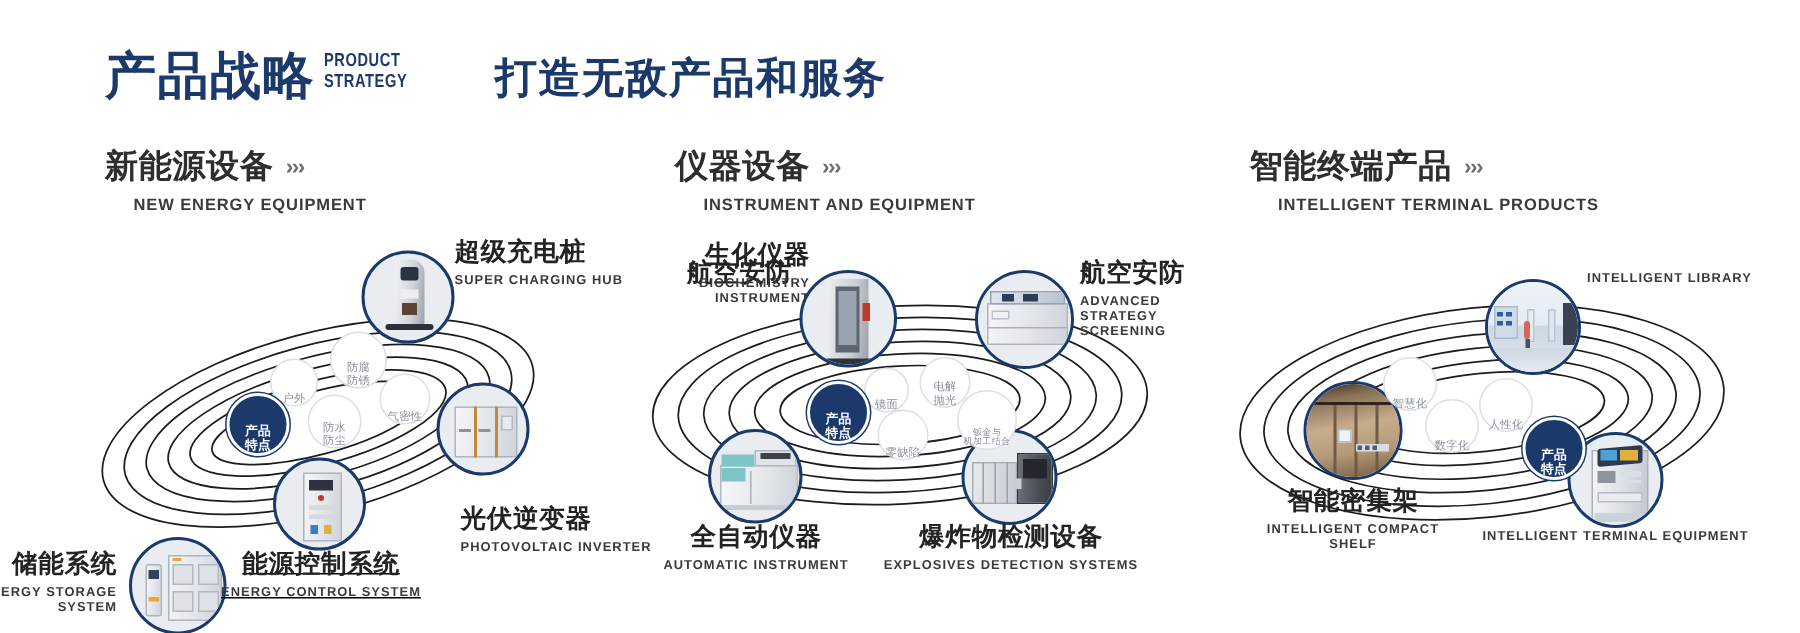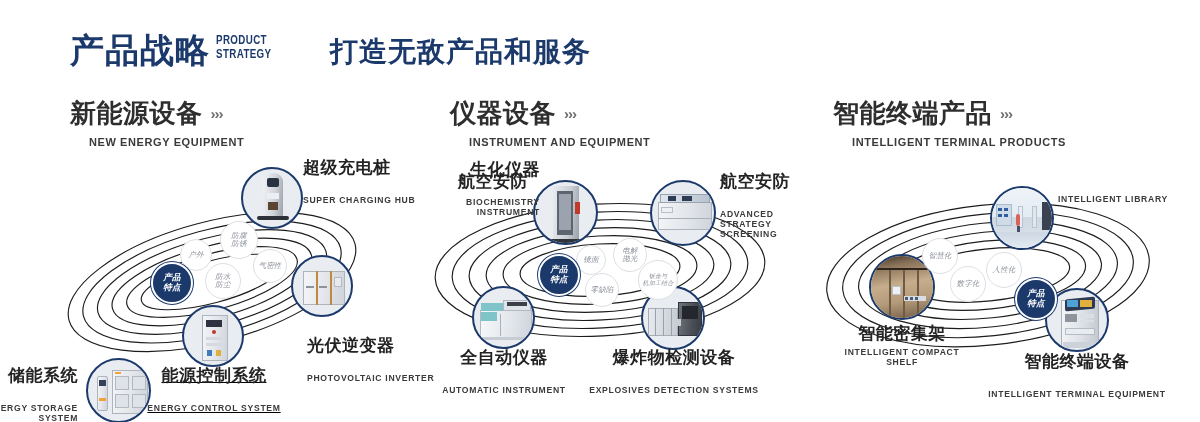--- a/index.html
+++ b/index.html
@@ -28,21 +28,21 @@
   }
   .hdr-slogan {
     position: absolute; left: 330px; top: 33px;
     font-size: 28px; font-weight: 700; letter-spacing: 1px;
     color: #1b3a6b; white-space: nowrap;
   }
 
   
   .sect-title { position: absolute; white-space: nowrap; }
   .sect-cn {
-    font-size: 26px; font-weight: 700; color: #2e2e2e;
+    font-size: 22px; font-weight: 700; color: #2e2e2e;
     letter-spacing: 0.5px; display: inline-block; vertical-align: middle;
   }
   .sect-arrows {
     display: inline-block; vertical-align: middle;
     margin-left: 8px; color: #6d6d6d;
     font-size: 15px; letter-spacing: -1px; font-weight: 700;
   }
   .sect-en {
     display: block; margin-top: 5px;
     font-size: 11px; font-weight: 600; color: #3a3a3a;
@@ -58,41 +58,41 @@
   .node {
     position: absolute; border-radius: 50%;
     border: 2.4px solid #1b3a6b; overflow: hidden;
     background: #e9edf2;
   }
   .node .ph { position: absolute; inset: 0; }
 
   
   .bub {
     position: absolute; border-radius: 50%;
-    display: flex; align-items: center; justify-content: center;
+    display: flex; align-items: flex-end; justify-content: center;
     text-align: center; line-height: 1.12;
-    font-size: 7.5px; letter-spacing: 0.2px; font-style: italic;
+    font-size: 7.5px; letter-spacing: 0.2px;
   }
   .bub.light {
     background: #ffffff; border: 1px solid #dcdfe4; color: #8b9099;
   }
   .bub.main {
     background: #1b3a6b; border: 2px solid #ffffff; color: #ffffff;
     font-weight: 700; font-size: 8.5px;
     box-shadow: 0 0 0 1px #1b3a6b;
   }
 
   
   .nlabel { position: absolute; white-space: nowrap; }
   .nlabel .cn {
     display: block; font-size: 17px; font-weight: 700;
     color: #232323; letter-spacing: 0.5px;
   }
   .nlabel .en {
-    display: block; margin-top: 16px;
+    display: block; margin-top: 2px;
     font-size: 8.6px; font-weight: 700; color: #3a3a3a;
     letter-spacing: 0.7px;
   }
   .nlabel.ta-r { text-align: right; }
   .nlabel.ta-c { text-align: center; }
   .nlabel.ta-l { text-align: left; }
 
   
   .dev { position: absolute; }
   .cabinet { background: linear-gradient(95deg,#f4f5f7 0%,#e2e5ea 55%,#cfd4db 100%); border:0.8px solid #aeb4bd; }
@@ -389,21 +389,20 @@
         <div class="dev" style="left:20px; top:10px; width:11px; height:7px; background:#4da3d6;"></div>
         <div class="dev" style="left:33px; top:10px; width:12px; height:7px; background:#e0b03c;"></div>
         <div class="dev" style="left:18px; top:24px; width:12px; height:8px; background:#8d949d;"></div>
         <div class="dev" style="left:33px; top:24px; width:14px; height:4px; background:#dbdfe5;"></div>
         <div class="dev" style="left:33px; top:30px; width:14px; height:2px; background:#dbdfe5;"></div>
         <div class="dev" style="left:18px; top:38px; width:30px; height:7px; background:#e8ebef; border:0.7px solid #b6bcc4;"></div>
         <div class="dev" style="left:16px; top:52px; width:34px; height:6px; background:#ccd2d9;"></div>
       </div>
     </div>
     <div class="nlabel ta-c" style="left:180px; top:200px; width:214px;">
-      <span class="cn">智能终端设备</span>
       <span class="en">INTELLIGENT TERMINAL EQUIPMENT</span>
     </div>
 
     <div class="bub light" style="left:132px; top:88px; width:36px; height:36px;">
       <span><span>智慧化</span></span>
     </div>
     <div class="bub light" style="left:160px; top:116px; width:36px; height:36px;">
       <span><span>数字化</span></span>
     </div>
     <div class="bub light" style="left:196px; top:102px; width:36px; height:36px;">

